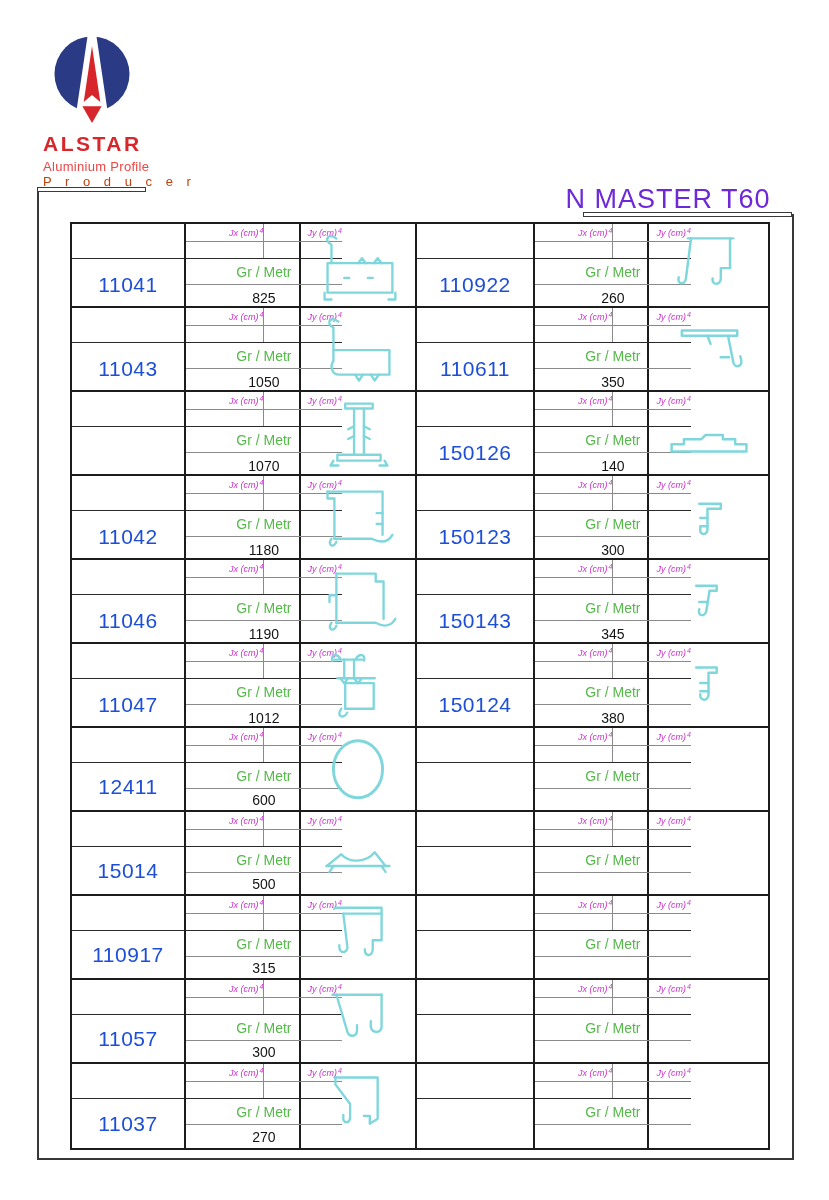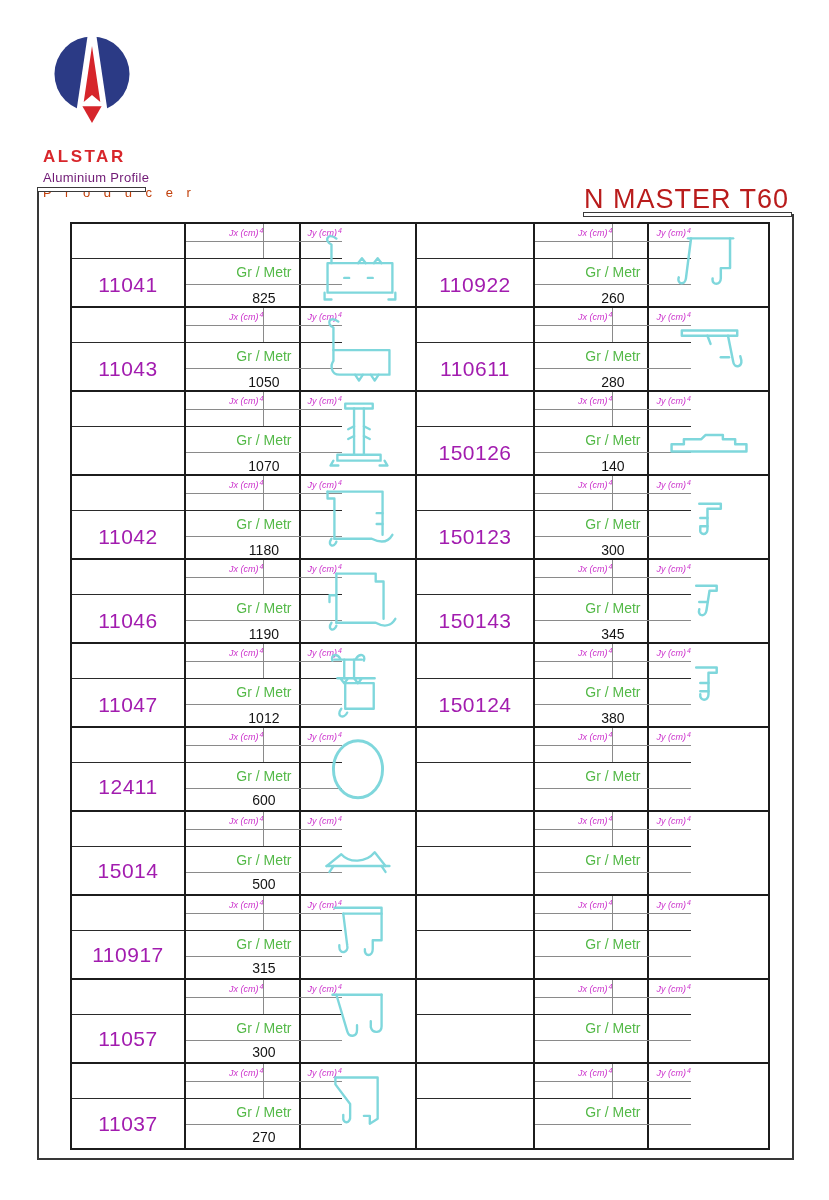--- a/index.html
+++ b/index.html
@@ -5,49 +5,49 @@
   * { margin:0; padding:0; box-sizing:border-box; }
   html,body { background:#fff; }
   body {
     width:829px; height:1200px; position:relative; overflow:hidden;
     font-family:"Liberation Sans", sans-serif; color:#111;
   }
 
   
   .brand { position:absolute; left:43px; top:33px; width:160px; }
   .logo { width:88px; height:96px; margin-left:5px; display:block; }
-  .brand-name { font-size:17px; font-weight:bold; letter-spacing:2.5px;
-                color:var(--brand-red,#d8262b); margin-top:18px; }
-  .brand-line1 { font-size:13px; color:#701a75; margin-top:3px; letter-spacing:0.3px; }
+  .brand-name { font-size:21px; font-weight:bold; letter-spacing:2.5px;
+                color:var(--brand-red,#d8262b); margin-top:3px; }
+  .brand-line1 { font-size:13px; color:#ef4444; margin-top:3px; letter-spacing:0.3px; }
   .brand-line2 { font-size:13px; color:#c2410c; letter-spacing:5px; }
 
   
   .producer-bar { position:absolute; left:37px; top:187px; width:109px; height:5px;
                   border:1px solid #3a3a3a; background:#fff; }
-  .page-title { position:absolute; left:584px; top:184px; width:206px; text-align:left;
-                font-size:27px; letter-spacing:1px; color:#b91c1c; white-space:nowrap; }
+  .page-title { position:absolute; left:565px; top:184px; width:206px; text-align:center;
+                font-size:27px; letter-spacing:1px; color:#6d28d9; white-space:nowrap; }
   .title-bar { position:absolute; left:583px; top:212px; width:209px; height:5px;
                border:1px solid #3a3a3a; background:#fff; }
   .pb-left   { position:absolute; left:37px;  top:191px;  width:2px;  height:969px; background:#383838; }
   .pb-bottom { position:absolute; left:37px;  top:1158px; width:757px; height:2px;  background:#383838; }
   .pb-right  { position:absolute; left:792px; top:214px;  width:2px;  height:946px; background:#383838; }
 
   
   .table { position:absolute; left:70px; top:222px; width:700px;
            border:2px solid #1c1c1c; background:#fff; }
   .row { display:grid; grid-template-columns:114px 115px 116px 118px 114px 119px;
          height:84px; border-bottom:2px solid #1c1c1c; }
   .row:last-child { border-bottom:none; }
   .cell { border-right:2px solid #1c1c1c; min-width:0; }
   .cell:last-child { border-right:none; }
 
   .code { display:flex; flex-direction:column; }
   .code-top { height:35px; border-bottom:1.5px solid #2a2a2a; }
   .code-val { flex:1; display:flex; align-items:center; justify-content:center;
-              font-size:21px; letter-spacing:0.5px; color:#a21caf; }
+              font-size:21px; letter-spacing:0.5px; color:#1d4ed8; }
 
   .data { display:grid; grid-template-rows:18px 17px 26px 1fr; }
   .hdr  { display:grid; grid-template-columns:1fr 1fr; border-bottom:1px solid #8a8a8a; }
   .h    { display:flex; align-items:center; justify-content:center;
           font-size:9px; font-style:italic; color:var(--header-magenta,#cc33cc); white-space:nowrap;padding-left:43px; }
   .h sup { font-size:7px; font-style:italic; margin-left:1px; transform:translateY(-2px); }
   .h.jx { border-right:1px solid #8a8a8a; }
   .vals { display:grid; grid-template-columns:1fr 1fr; border-bottom:1.5px solid #2a2a2a; }
   .vals .v:first-child { border-right:1px solid #8a8a8a; }
   .unit { display:flex; align-items:center; justify-content:center;
@@ -192,21 +192,21 @@
         <div class="h">
             <span>Jy (cm)</span>
             <sup>4</sup>
           </div>
       </div>
       <div class="vals">
           <div class="v"></div>
           <div class="v"></div>
         </div>
       <div class="unit">Gr / Metr</div>
-      <div class="weight">280</div>
+      <div class="weight">350</div>
     </div>
     <div class="cell draw">
       <svg viewBox="0 0 116 84">
           <rect x="32" y="22" width="54" height="5"></rect>
           <path d="M77 27 l5 25 c1 7 9 6 8 -1 l-1 -4"></path>
           <path d="M57 27 l3 8"></path>
           <path d="M70 48 h8"></path>
         </svg>
     </div>
   </div>

